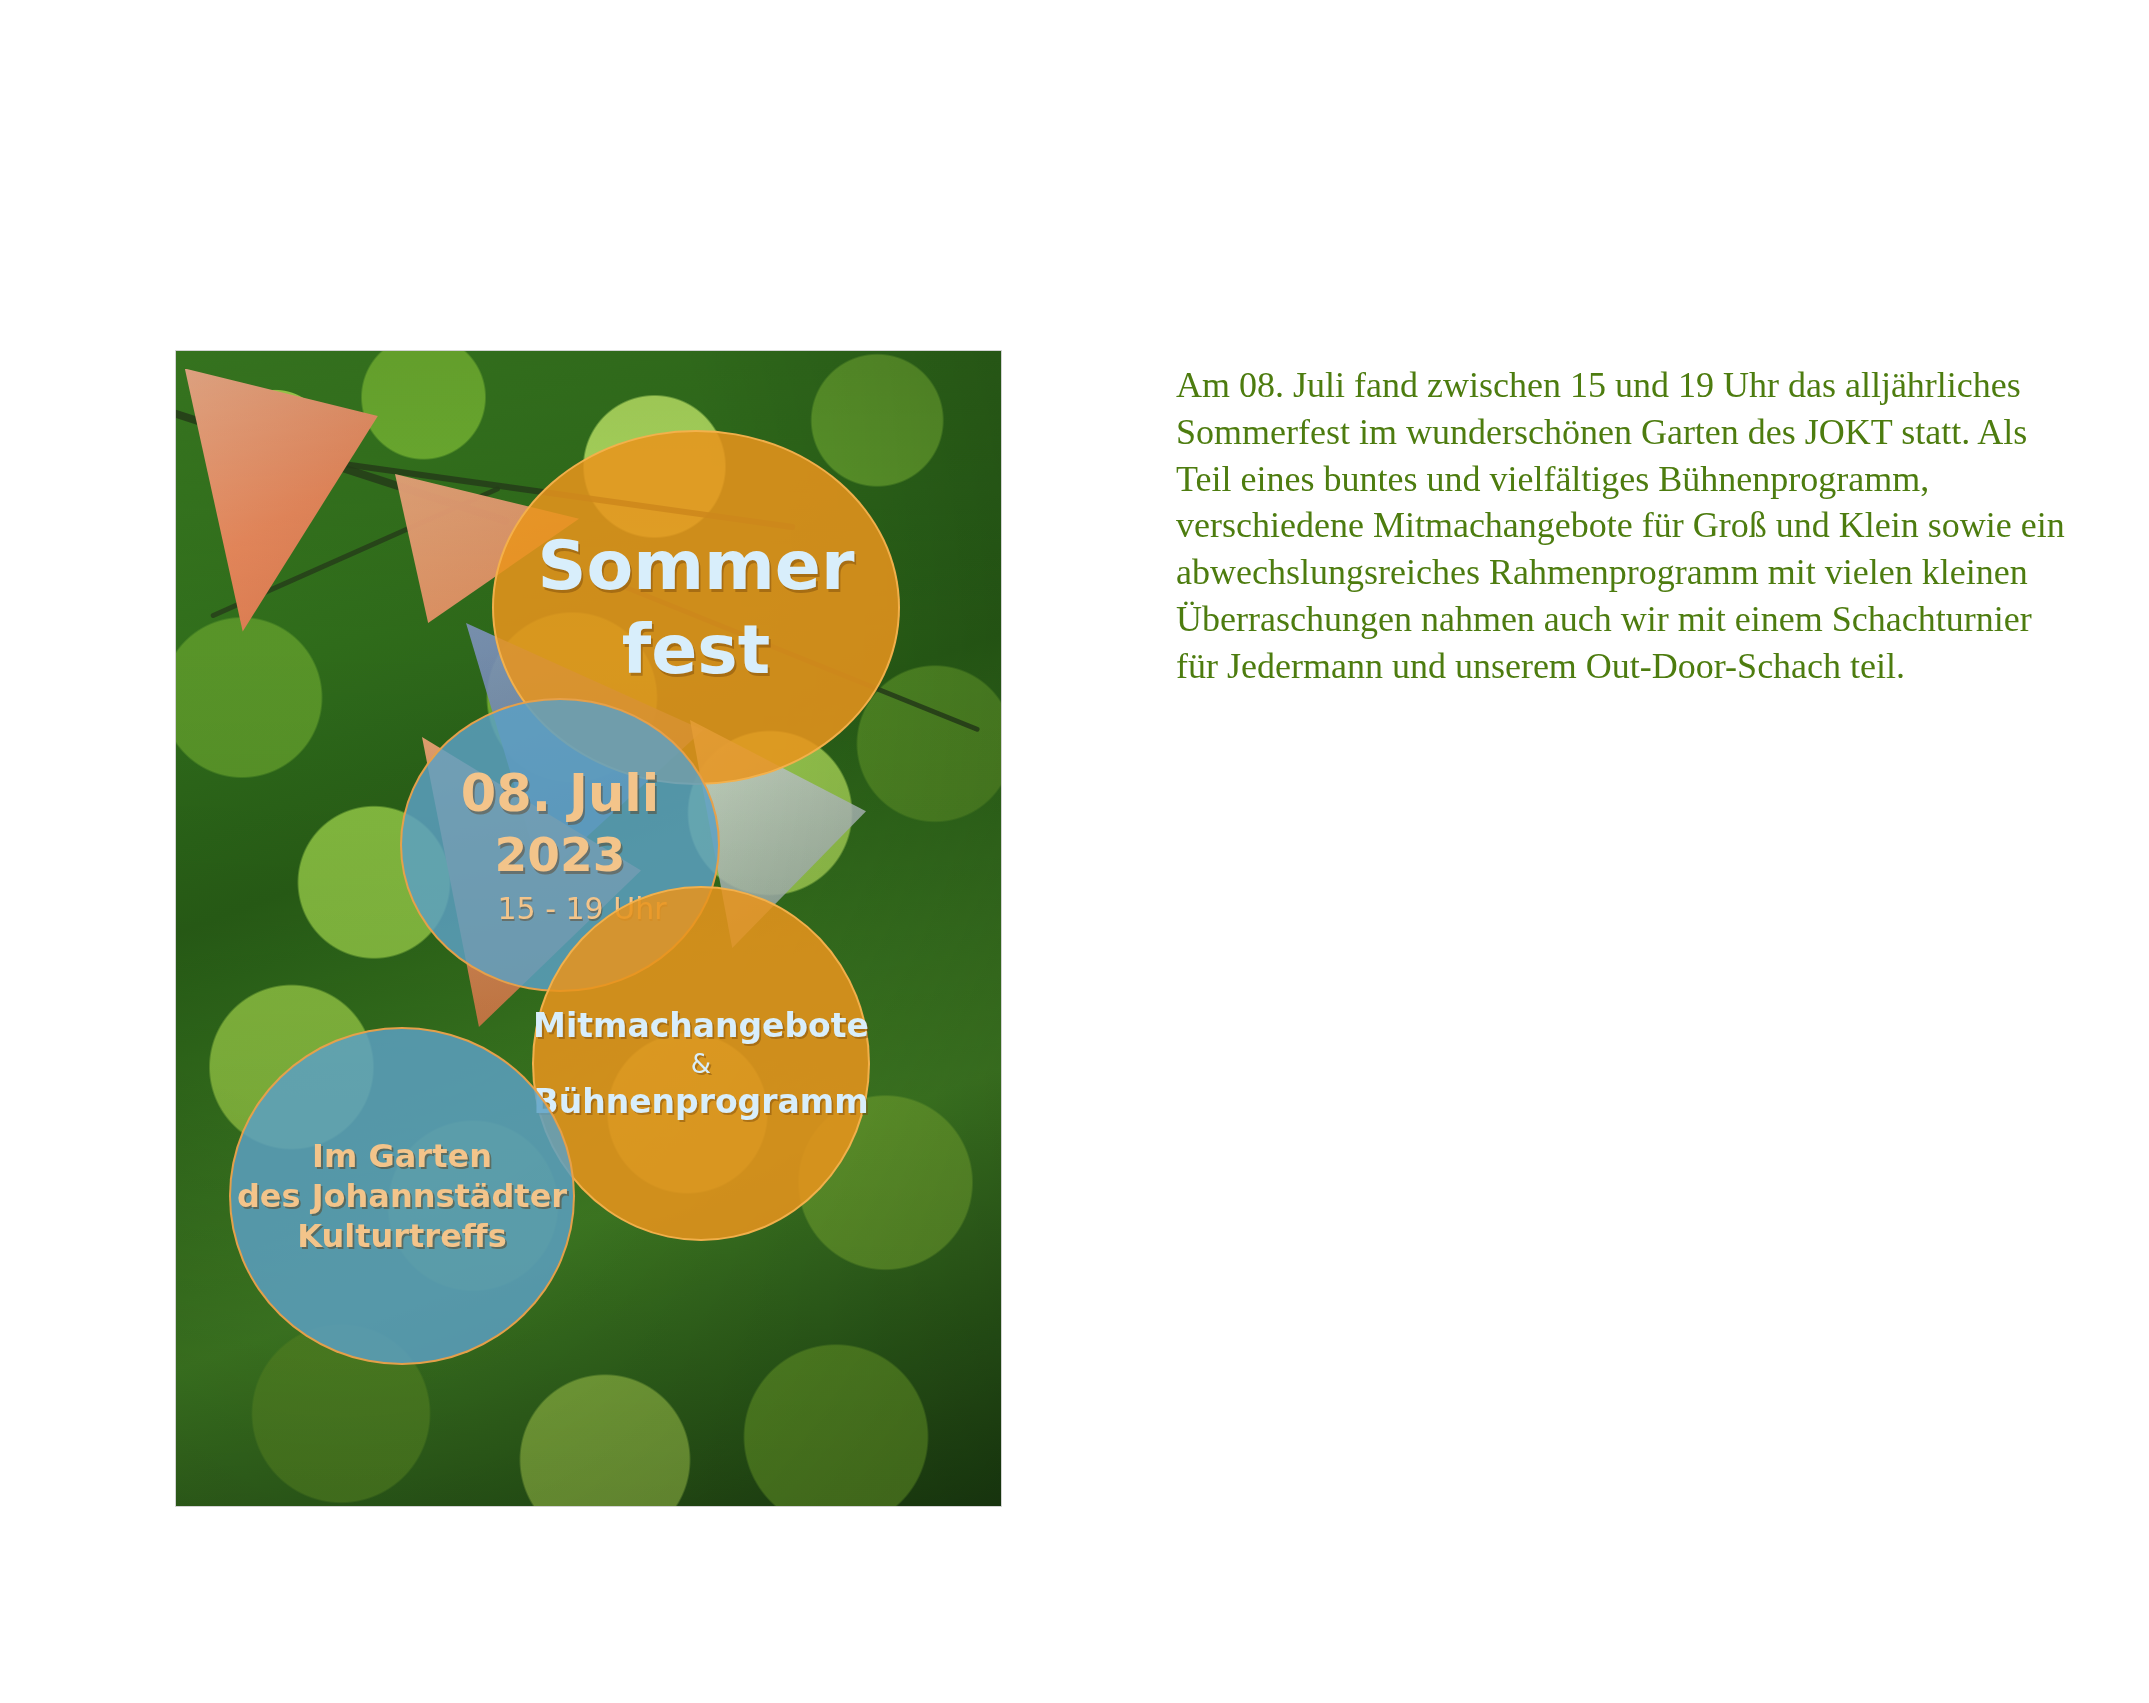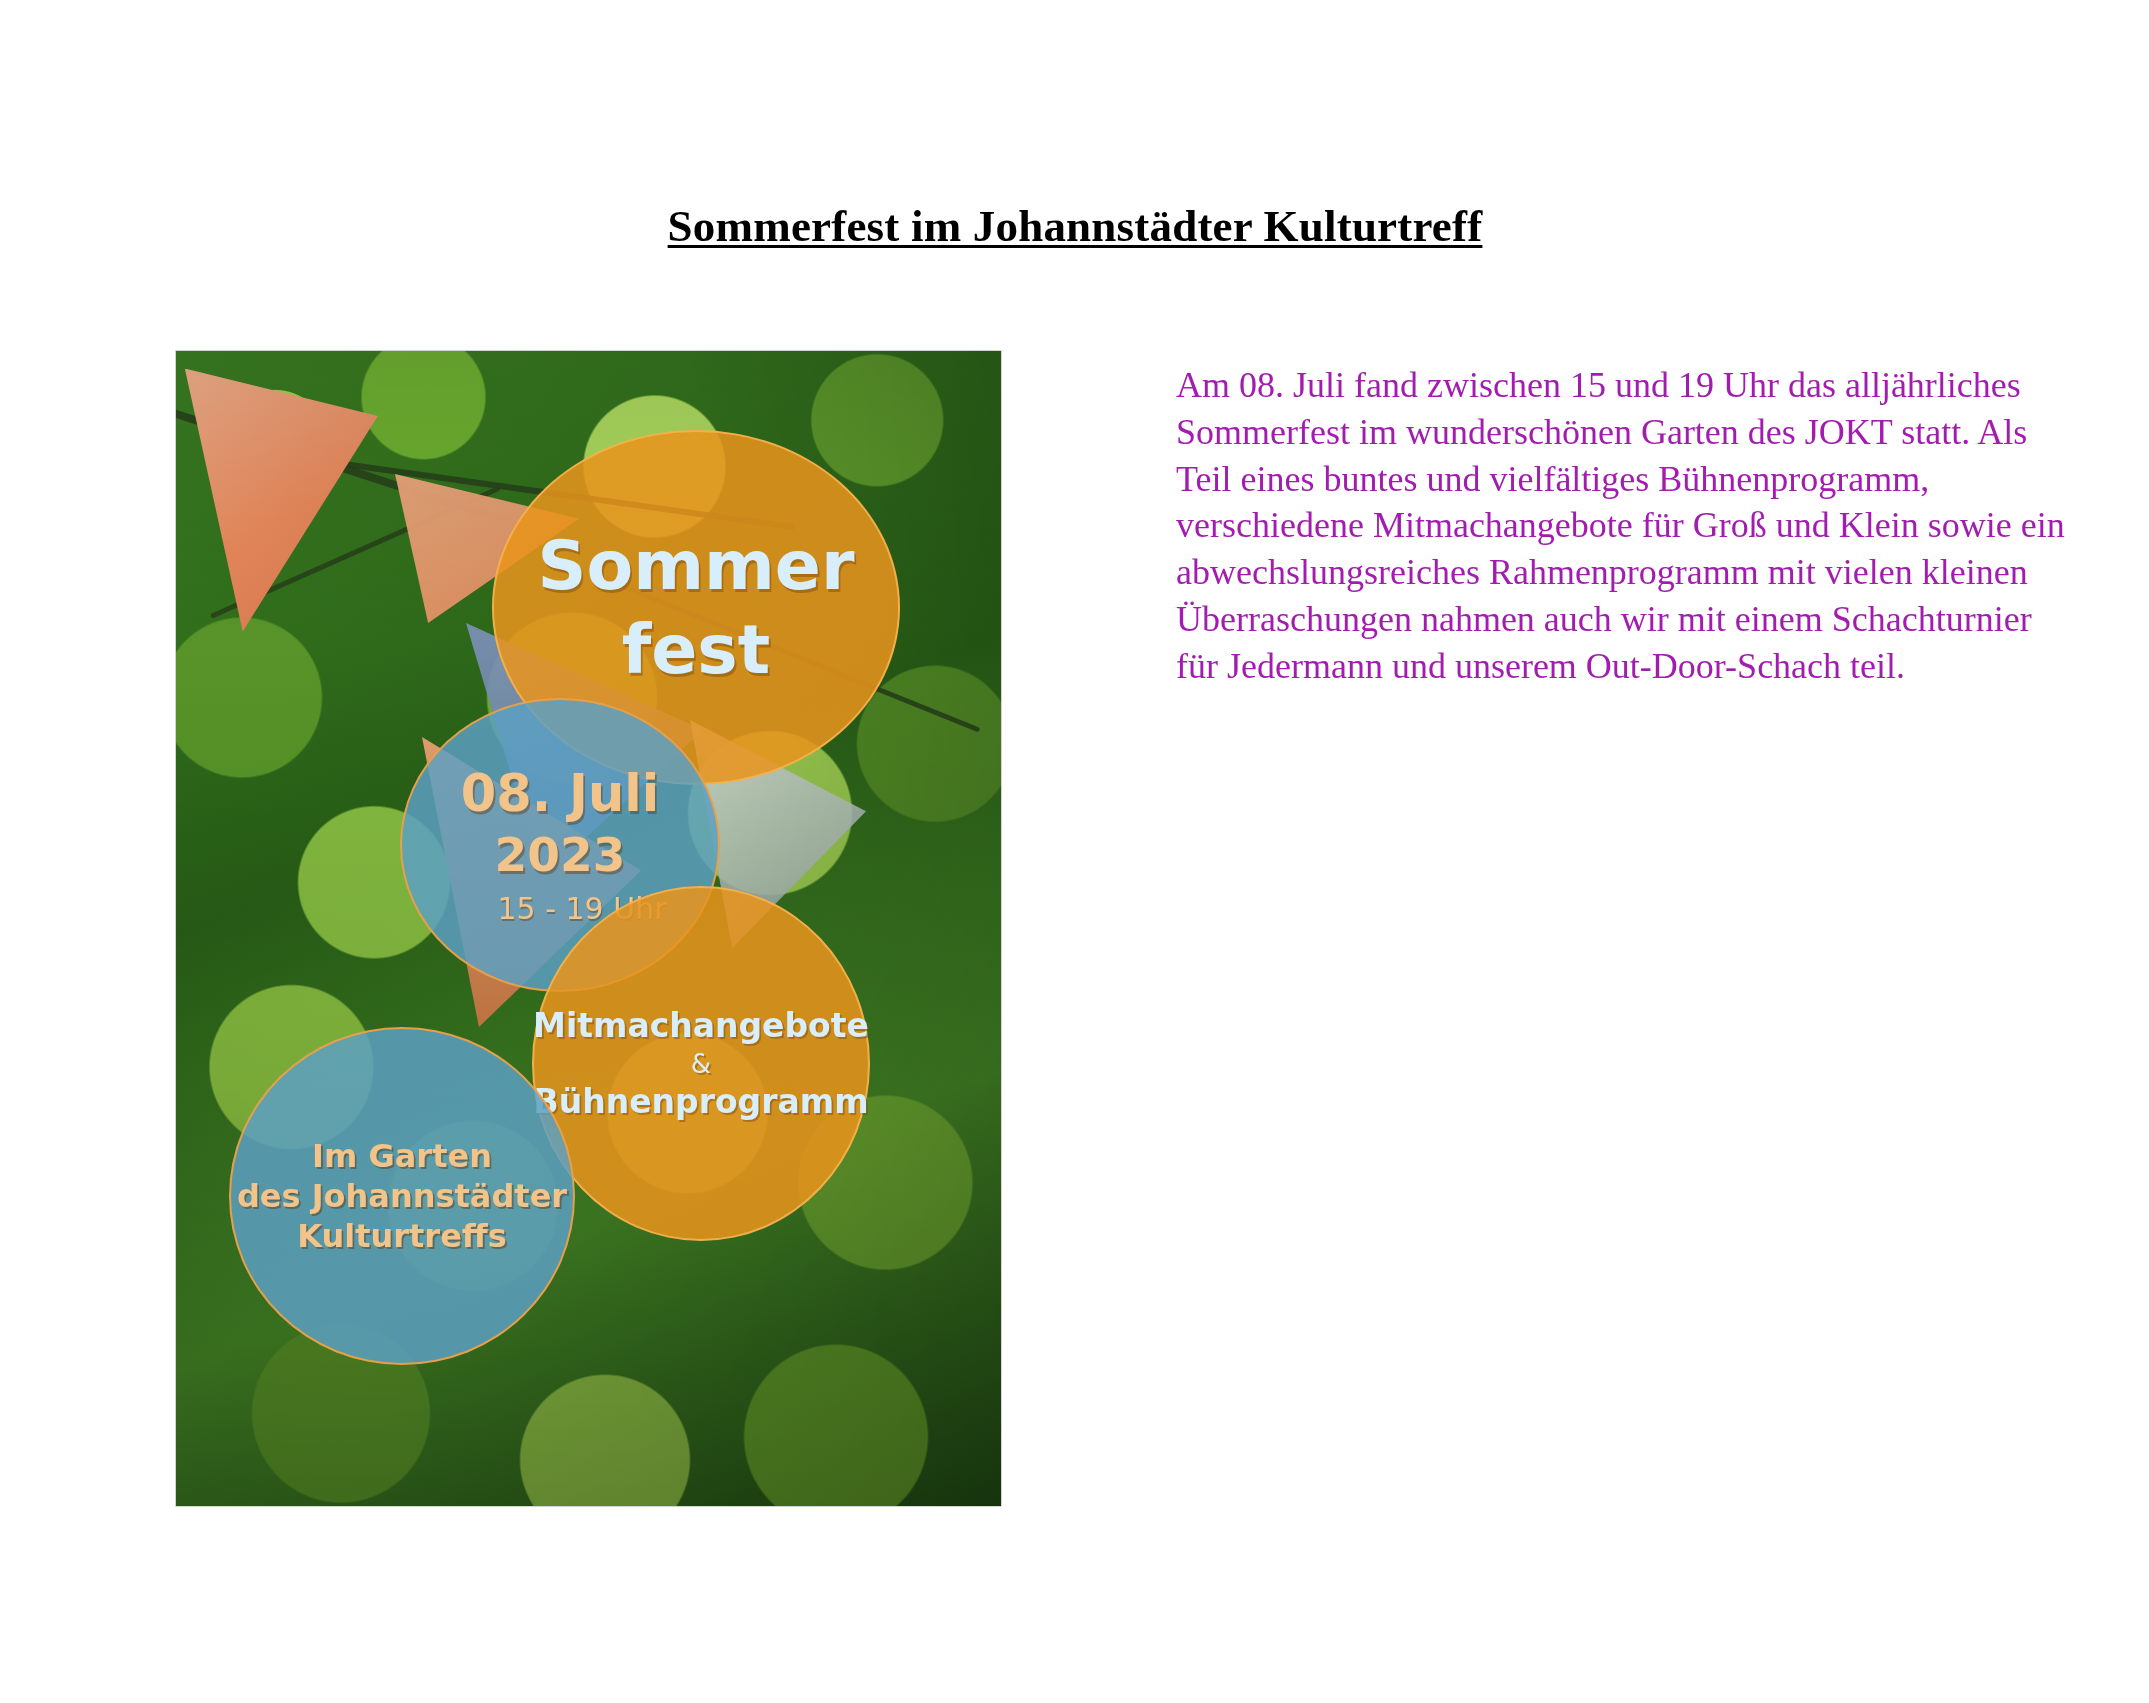--- a/index.html
+++ b/index.html
@@ -209,36 +209,33 @@
 
   
   .article {
     position: absolute;
     left: 1176px;
     top: 362px;
     width: 891px;
     font-family: "Liberation Serif", serif;
     font-size: 36px;
     line-height: 1.30;
-    color: #a21caf;
+    color: #4d7c0f;
     text-align: left;
   }
   .article p {
     margin: 0 0 33px 0;
   }
   .article p:last-child { margin-bottom: 0; }
 </style>
 </head>
 <body>
 
 <div class="page">
 
-  <h1 class="doc-title">
-    <span>Sommerfest im Johannstädter Kulturtreff</span>
-  </h1>
 
   <div class="poster">
     <div class="foliage"></div>
 
     <div class="branch" style="left:-17.6px; top:53px; width:369px; height:8px; transform: rotate(18deg);"></div>
     <div class="branch" style="left:132px; top:105px; width:492px; height:6.1px; transform: rotate(8deg);"></div>
     <div class="branch" style="left:35px; top:263px; width:316px; height:5.3px; transform: rotate(-24deg);"></div>
     <div class="branch" style="left:413px; top:219px; width:421px; height:5.3px; transform: rotate(22deg);"></div>
 
     <div class="flag flag-orange1"></div>

